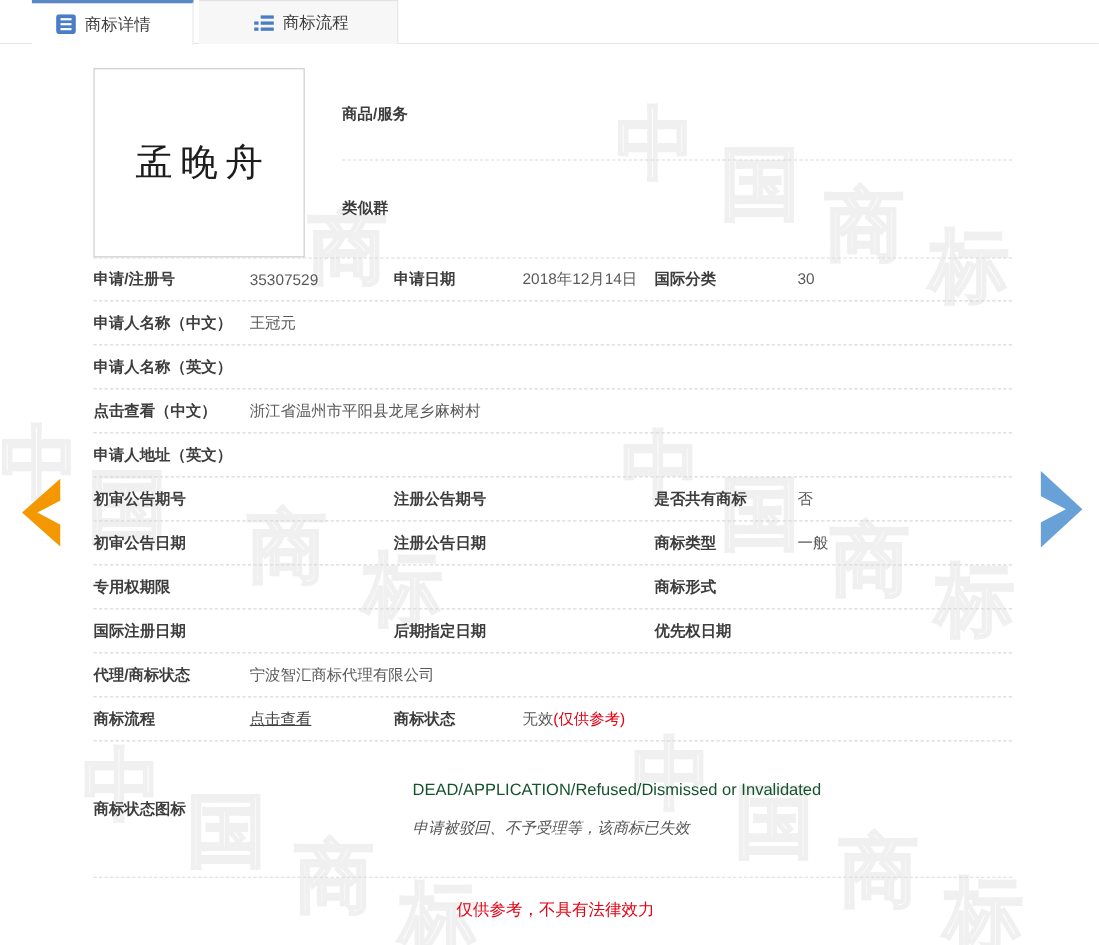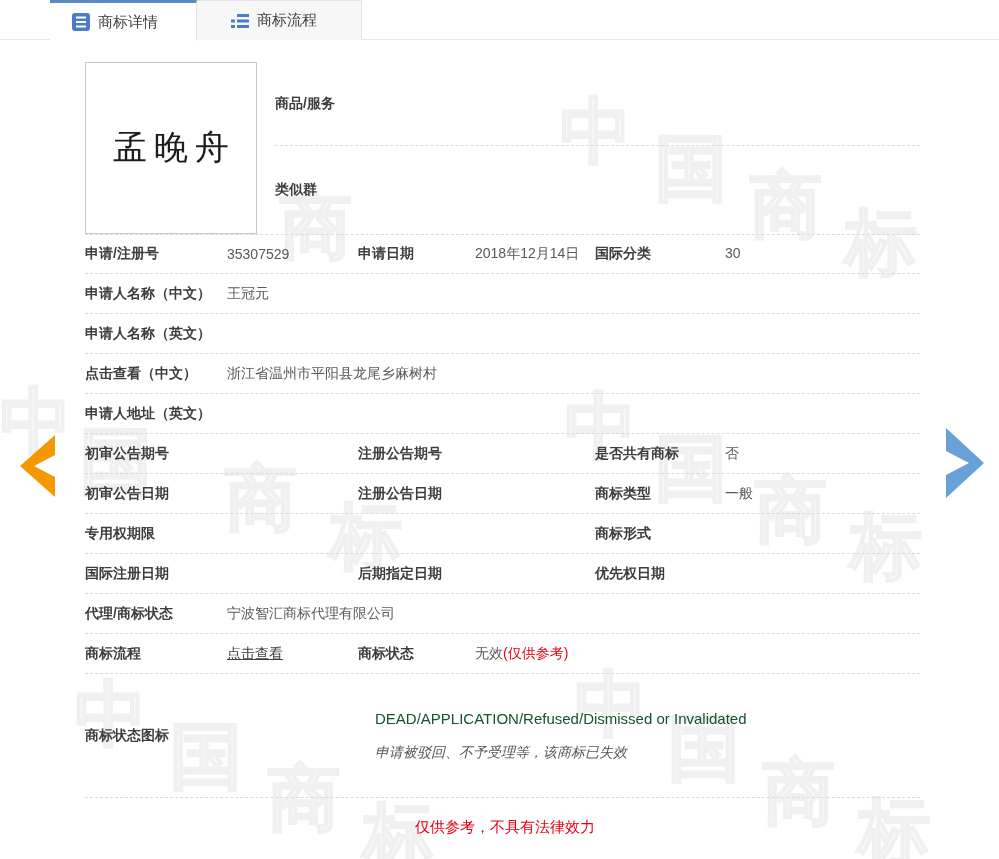--- a/index.html
+++ b/index.html
@@ -8,35 +8,35 @@
 
   
   .wm-layer { position:absolute; inset:0; z-index:0; pointer-events:none; }
   .wm { position:absolute; font-size:72px; font-weight:bold; color:#fdfdfd;
         -webkit-text-stroke:2px #f0f0f0; line-height:1; user-select:none; }
 
   
   .tabbar { position:relative; height:40px; border-bottom:1px solid #e6e6e6; background:#fff; z-index:3; }
   .tab { position:absolute; top:0; height:40px; display:flex; align-items:center; gap:8px;
          font-size:15px; color:#3f3f3f; cursor:pointer; }
-  .tab-active { left:50px; width:147px; background:#fff; border-top:3px solid #5b87c5;
+  .tab-active { left:29px; width:147px; background:#fff; border-top:3px solid #5b87c5;
                 border-right:1px solid #e6e6e6; height:41px; z-index:4; padding-left:22px; }
   .tab-inactive { left:181px; width:181px; background:#f7f7f7; border-top:1px solid #e3e3e3;
                   border-right:1px solid #e6e6e6; padding-left:50px; }
   .tab-icon { width:18px; height:18px; flex:0 0 auto; }
 
   
   .content { position:relative; z-index:1; }
 
   .header { display:flex; padding:22px 79px 0 85px; }
-  .tm-image { width:172px; height:172px; border:1px solid #c9c9c9; background:#fff;
+  .tm-image { width:192px; height:172px; border:1px solid #c9c9c9; background:#fff;
               display:flex; align-items:center; justify-content:center; flex:0 0 auto; }
   .tm-text { font-family:"DejaVu Serif","Liberation Serif",serif; font-size:34px; color:#1d1d1d;
              letter-spacing:7px; padding-left:7px; }
-  .header-right { flex:1; margin-left:18px; display:flex; flex-direction:column; }
+  .header-right { flex:1; margin-left:34px; display:flex; flex-direction:column; }
   .hcell1 { height:84px; display:flex; align-items:center; border-bottom:1px dashed #d9d9d9; }
   .hcell2 { flex:1; display:flex; align-items:center; }
   .hlbl { font-size:14px; font-weight:bold; color:#3d3d3d; }
 
   .table { padding:0 79px 0 85px; }
   .row { height:40px; display:flex; align-items:center; border-bottom:1px dashed #d9d9d9; font-size:14px; }
   .first-row { border-top:1px dashed #d9d9d9; }
   .g1 { width:273px; display:flex; align-items:center; flex:0 0 auto; }
   .g2 { width:237px; display:flex; align-items:center; flex:0 0 auto; }
   .g3 { flex:1; display:flex; }

